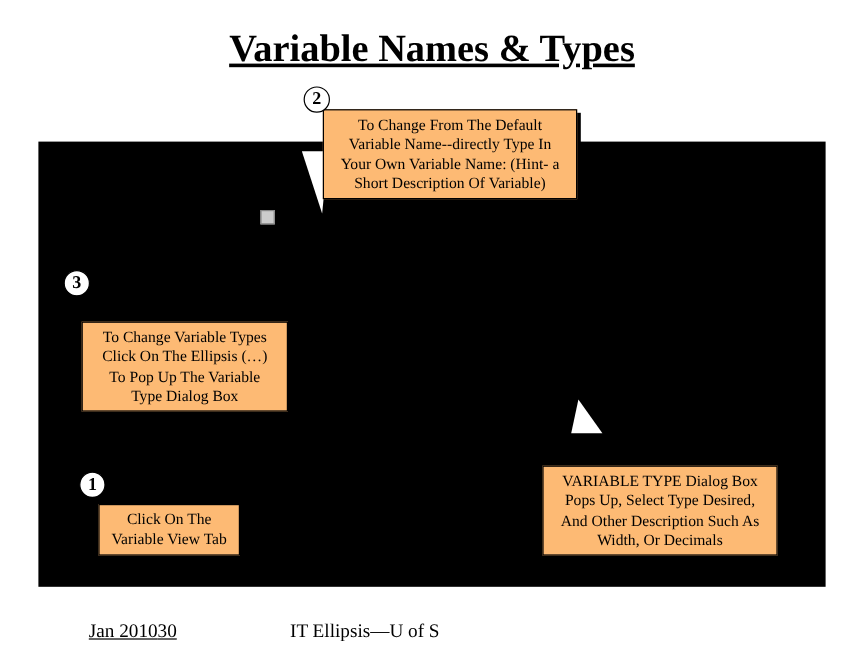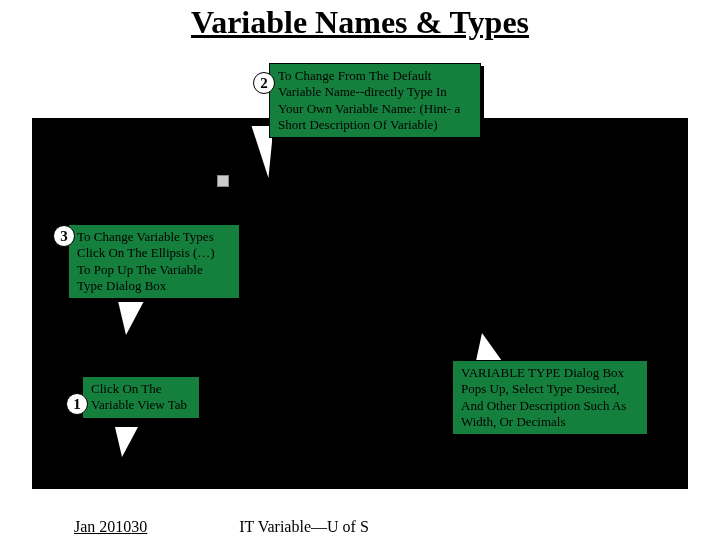--- a/index.html
+++ b/index.html
@@ -9,39 +9,40 @@
     background: #fff;
     font-family: "Times New Roman", Times, serif;
     position: relative;
     overflow: hidden;
   }
   .title {
     text-align: center;
     font-size: 32px;
     font-weight: bold;
     text-decoration: underline;
-    padding-top: 4px;
+    padding-top: 22px;
   }
   .black-area {
     position: absolute;
     left: 32px;
     top: 118px;
     width: 656px;
     height: 371px;
     background: #000;
   }
   .callout {
     position: absolute;
-    background: #15803d;
+    background: #fdba74;
     border: 1px solid #000;
     box-shadow: 3px 3px 0 #000;
     font-size: 13px;
-    text-align: left;
+    text-align: center;
     padding: 4px 8px;
     line-height: 1.25;
+    margin-top: 28px;
   }
   .num-badge {
     position: absolute;
     background: #fff;
     border: 1px solid #000;
     border-radius: 50%;
     width: 22px;
     height: 22px;
     font-size: 15px;
     font-weight: bold;
@@ -65,31 +66,31 @@
     left: 217px;
     top: 175px;
     width: 12px;
     height: 12px;
     background: #ccc;
     border: 1px solid #888;
   }
   
   .c3 {
     left: 68px;
-    top: 224px;
+    top: 240px;
     width: 172px;
   }
   .n3 {
     left: 53px;
     top: 225px;
   }
   
   .c1 {
     left: 82px;
-    top: 376px;
+    top: 392px;
     width: 118px;
   }
   .n1 {
     left: 66px;
     top: 393px;
   }
   
   .c4 {
     left: 452px;
     top: 360px;
@@ -196,15 +197,15 @@
 <div class="layer ptr ptr1"></div>
 <div class="callout c1">Click On The Variable View Tab</div>
 <div class="num-badge n1">1</div>
 
 <div class="layer ptr ptr4-border"></div>
 <div class="layer ptr ptr4"></div>
 <div class="callout c4">VARIABLE TYPE Dialog Box Pops Up, Select Type Desired, And Other Description Such As Width, Or Decimals</div>
 
 <div class="footer">
   <span>Jan 2010</span>
-  <span class="center">IT Variable—U of S</span>
+  <span class="center">IT Ellipsis—U of S</span>
   <span>30</span>
 </div>
 
 </body></html>

